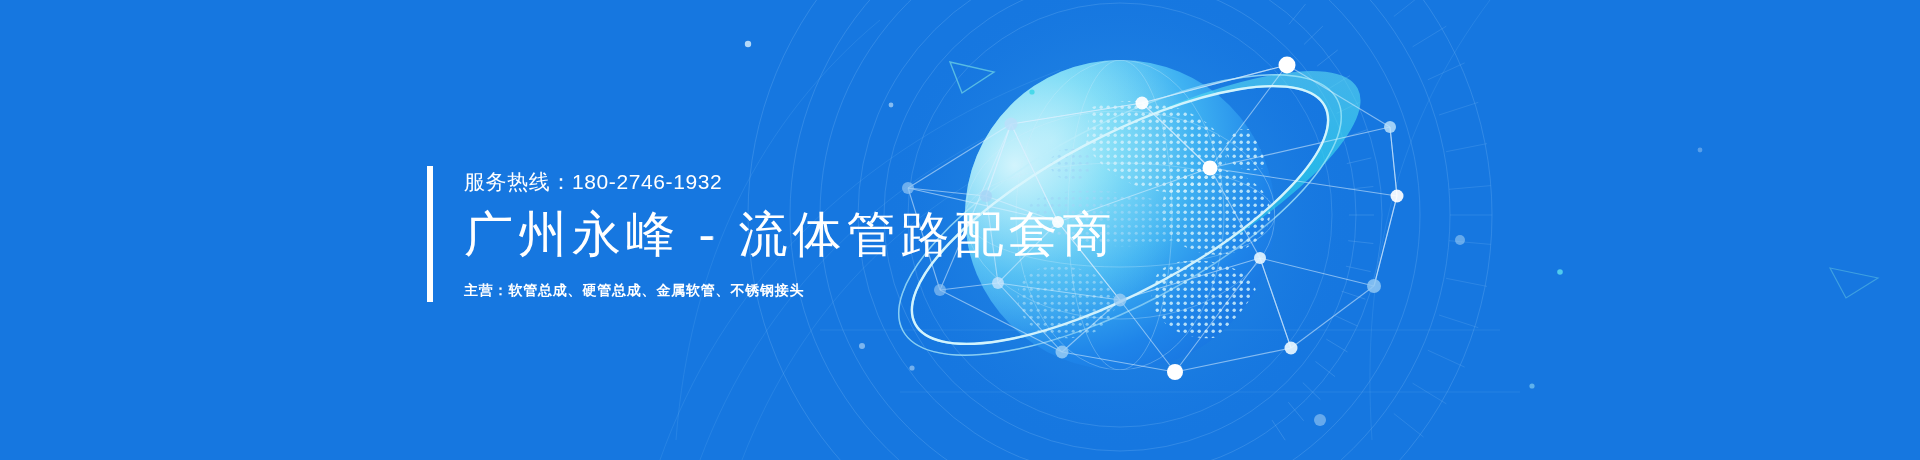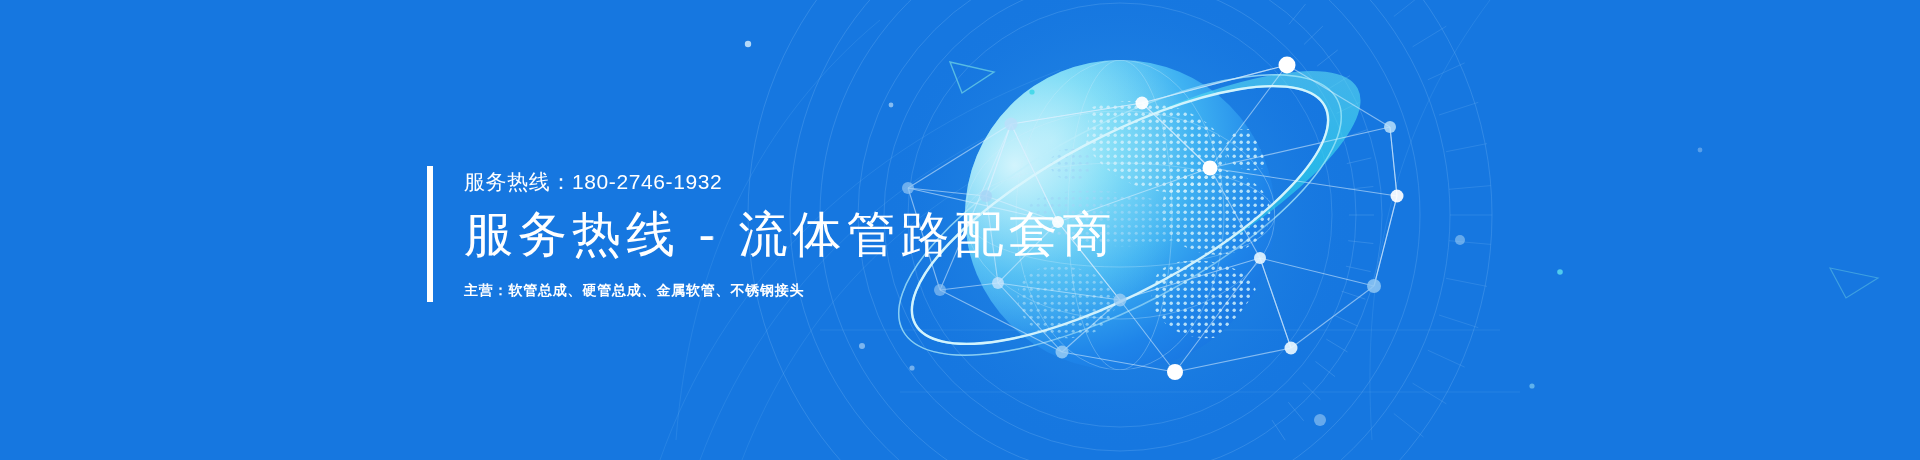--- a/index.html
+++ b/index.html
@@ -301,18 +301,18 @@
       <circle cx="1532" cy="386" r="2.6" fill="#8FD8F5" fill-opacity=".6"></circle>
       <circle cx="1700" cy="150" r="2.4" fill="#CFE9FB" fill-opacity=".35"></circle>
       <circle cx="712" cy="238" r="2.2" fill="#CFE9FB" fill-opacity=".35"></circle>
     </g>
   </svg>
 
   <div id="text-block">
     <div id="accent-bar"></div>
     <div id="text-col">
       <div id="phone-line">服务热线：180-2746-1932</div>
-      <h1 id="headline">服务热线 - 流体管路配套商</h1>
+      <h1 id="headline">广州永峰 - 流体管路配套商</h1>
       <div id="subtitle">主营：软管总成、硬管总成、金属软管、不锈钢接头</div>
     </div>
   </div>
 
 </div>
 
 </body></html>

